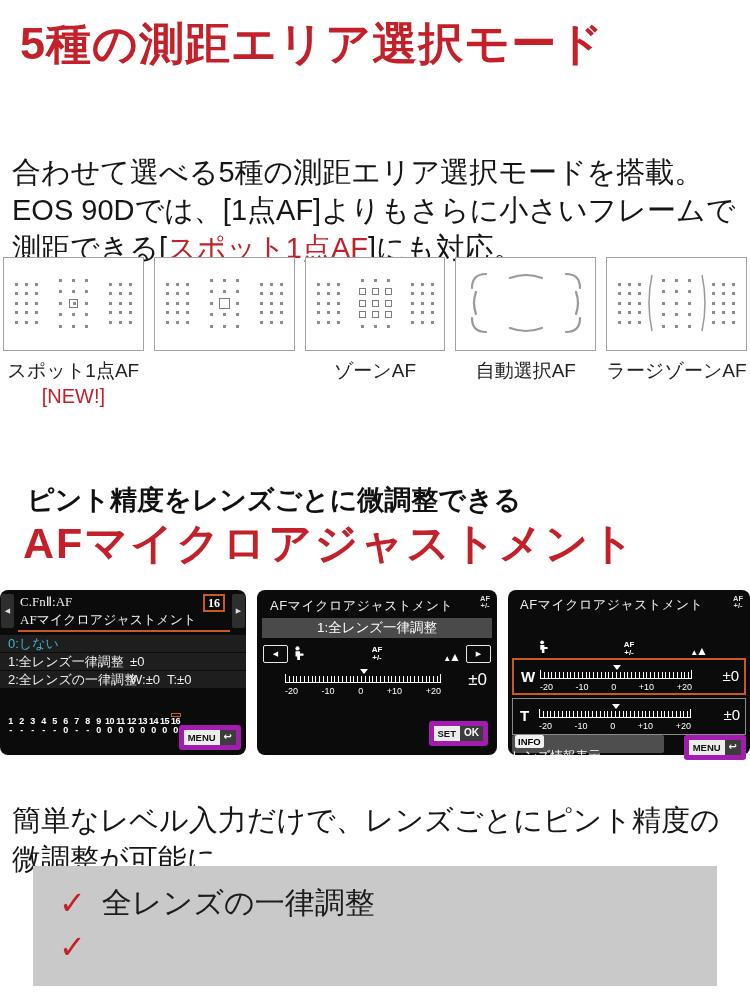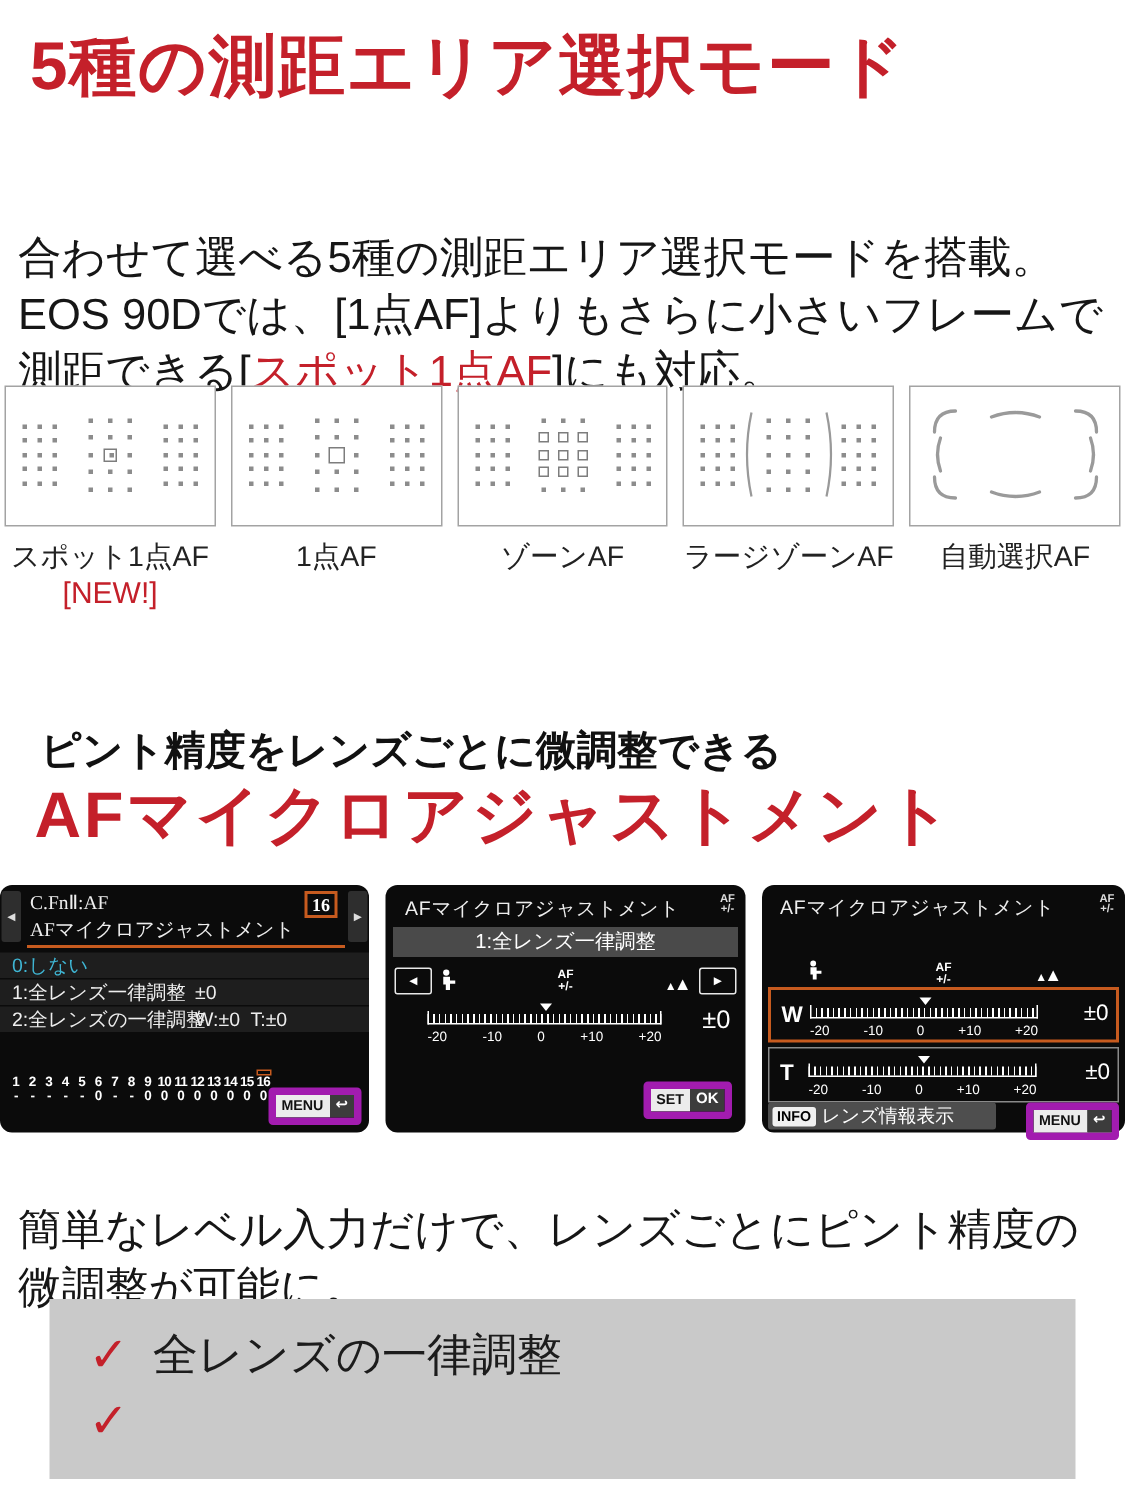--- a/index.html
+++ b/index.html
@@ -80,21 +80,21 @@
   .l3-lens{position:absolute;left:4px;right:4px;top:26px;height:20px;background:#595959;color:#fff;
            font-family:"DejaVu Sans Mono","Liberation Mono",monospace;font-size:11.5px;line-height:20px;padding-left:5px;box-sizing:border-box;white-space:nowrap;}
   .l3-icons{position:absolute;left:0;right:0;top:50px;height:16px;}
   .adj-box{position:absolute;left:4px;right:4px;height:37px;box-sizing:border-box;}
   .adj-box.w{top:68px;border:2px solid #c75b1f;}
   .adj-box.t{top:108px;border:1px solid #8a8a8a;}
   .adj-label{position:absolute;left:7px;top:8px;font-size:15px;font-weight:bold;color:#fff;}
   .adj-val{position:absolute;right:5px;top:7px;font-size:15px;color:#fff;}
   .l3-bottom{position:absolute;left:0;right:0;top:145px;height:18px;}
   .info-bar{position:absolute;left:4px;width:152px;height:18px;background:#4e4e4e;border-radius:2px;
-            display:flex;align-items:center;}
+            display:flex;align-items:flex-start;flex-direction:column;}
   .info-badge{background:#f0f0f0;color:#000;font-size:9.5px;font-weight:bold;border-radius:2px;padding:1px 3px;margin:0 4px 0 3px;line-height:11px;}
   .info-text{color:#fff;font-size:12.5px;white-space:nowrap;}
 
   
   .body2{position:absolute;left:12px;top:772px;width:732px;font-size:29px;line-height:39px;color:#161616;}
   .check-panel{position:absolute;left:33px;top:866px;width:684px;height:120px;background:#c9c9c9;box-sizing:border-box;padding-top:15px;}
   .check-row{display:flex;align-items:center;padding-left:26px;height:44px;}
   .check-glyph{color:#c4202a;font-size:32px;font-weight:bold;margin-right:16px;line-height:1;}
   .check-text{font-size:30px;color:#1c1c1c;white-space:nowrap;}
 </style>
@@ -205,21 +205,20 @@
           <div style="position: absolute; left: 68px; top: 32px; width: 3px; height: 3px; background: rgb(140, 140, 140);"></div>
           <div style="position: absolute; left: 64px; top: 39.5px; width: 11px; height: 11px; border: 1.5px solid rgb(125, 125, 125); box-sizing: border-box;"></div>
           <div style="position: absolute; left: 68px; top: 55px; width: 3px; height: 3px; background: rgb(140, 140, 140);"></div>
           <div style="position: absolute; left: 68px; top: 66.5px; width: 3px; height: 3px; background: rgb(140, 140, 140);"></div>
           <div style="position: absolute; left: 81px; top: 20.5px; width: 3px; height: 3px; background: rgb(140, 140, 140);"></div>
           <div style="position: absolute; left: 81px; top: 32px; width: 3px; height: 3px; background: rgb(140, 140, 140);"></div>
           <div style="position: absolute; left: 81px; top: 43.5px; width: 3px; height: 3px; background: rgb(140, 140, 140);"></div>
           <div style="position: absolute; left: 81px; top: 55px; width: 3px; height: 3px; background: rgb(140, 140, 140);"></div>
           <div style="position: absolute; left: 81px; top: 66.5px; width: 3px; height: 3px; background: rgb(140, 140, 140);"></div>
         </div>
-        <div class="af-label">1点AF</div>
       </div>
       <div class="af-cell">
         <div class="af-canvas">
           <div style="position: absolute; left: 11px; top: 24.5px; width: 3px; height: 3px; background: rgb(140, 140, 140);"></div>
           <div style="position: absolute; left: 11px; top: 34px; width: 3px; height: 3px; background: rgb(140, 140, 140);"></div>
           <div style="position: absolute; left: 11px; top: 43.5px; width: 3px; height: 3px; background: rgb(140, 140, 140);"></div>
           <div style="position: absolute; left: 11px; top: 53px; width: 3px; height: 3px; background: rgb(140, 140, 140);"></div>
           <div style="position: absolute; left: 11px; top: 62.5px; width: 3px; height: 3px; background: rgb(140, 140, 140);"></div>
           <div style="position: absolute; left: 21px; top: 24.5px; width: 3px; height: 3px; background: rgb(140, 140, 140);"></div>
           <div style="position: absolute; left: 21px; top: 34px; width: 3px; height: 3px; background: rgb(140, 140, 140);"></div>
@@ -256,20 +255,37 @@
           <div style="position: absolute; left: 66px; top: 41.5px; width: 7px; height: 7px; border: 1px solid rgb(125, 125, 125); box-sizing: border-box;"></div>
           <div style="position: absolute; left: 66px; top: 53px; width: 7px; height: 7px; border: 1px solid rgb(125, 125, 125); box-sizing: border-box;"></div>
           <div style="position: absolute; left: 68px; top: 66.5px; width: 3px; height: 3px; background: rgb(140, 140, 140);"></div>
           <div style="position: absolute; left: 81px; top: 20.5px; width: 3px; height: 3px; background: rgb(140, 140, 140);"></div>
           <div style="position: absolute; left: 79px; top: 30px; width: 7px; height: 7px; border: 1px solid rgb(125, 125, 125); box-sizing: border-box;"></div>
           <div style="position: absolute; left: 79px; top: 41.5px; width: 7px; height: 7px; border: 1px solid rgb(125, 125, 125); box-sizing: border-box;"></div>
           <div style="position: absolute; left: 79px; top: 53px; width: 7px; height: 7px; border: 1px solid rgb(125, 125, 125); box-sizing: border-box;"></div>
           <div style="position: absolute; left: 81px; top: 66.5px; width: 3px; height: 3px; background: rgb(140, 140, 140);"></div>
         </div>
         <div class="af-label">ゾーンAF</div>
+      </div>
+      <div class="af-cell">
+        <div class="af-canvas">
+          <svg style="position:absolute;left:9.5px;top:10px" width="120" height="70">
+            <g stroke="#9a9a9a" stroke-width="2.2" fill="none" stroke-linecap="round">
+              <path d="M6,20 Q6,6 20,6"></path>
+              <path d="M100,6 Q114,6 114,20"></path>
+              <path d="M6,50 Q6,64 20,64"></path>
+              <path d="M114,50 Q114,64 100,64"></path>
+              <path d="M44,10 Q60,4 76,10"></path>
+              <path d="M44,60 Q60,66 76,60"></path>
+              <path d="M10,24 Q6,35 10,46"></path>
+              <path d="M110,24 Q114,35 110,46"></path>
+            </g>
+          </svg>
+        </div>
+        <div class="af-label">自動選択AF</div>
       </div>
       <div class="af-cell">
         <div class="af-canvas">
           <div style="position: absolute; left: 11px; top: 24.5px; width: 3px; height: 3px; background: rgb(140, 140, 140);"></div>
           <div style="position: absolute; left: 11px; top: 34px; width: 3px; height: 3px; background: rgb(140, 140, 140);"></div>
           <div style="position: absolute; left: 11px; top: 43.5px; width: 3px; height: 3px; background: rgb(140, 140, 140);"></div>
           <div style="position: absolute; left: 11px; top: 53px; width: 3px; height: 3px; background: rgb(140, 140, 140);"></div>
           <div style="position: absolute; left: 11px; top: 62.5px; width: 3px; height: 3px; background: rgb(140, 140, 140);"></div>
           <div style="position: absolute; left: 21px; top: 24.5px; width: 3px; height: 3px; background: rgb(140, 140, 140);"></div>
           <div style="position: absolute; left: 21px; top: 34px; width: 3px; height: 3px; background: rgb(140, 140, 140);"></div>
@@ -313,37 +329,20 @@
           <div style="position: absolute; left: 81px; top: 66.5px; width: 3px; height: 3px; background: rgb(140, 140, 140);"></div>
           <svg style="position:absolute;left:37.5px;top:16px" width="8" height="58">
             <path d="M7 1 Q1 29 7 57" stroke="#999" stroke-width="1.5" fill="none"></path>
           </svg>
           <svg style="position:absolute;left:93.5px;top:16px" width="8" height="58">
             <path d="M1 1 Q7 29 1 57" stroke="#999" stroke-width="1.5" fill="none"></path>
           </svg>
         </div>
         <div class="af-label">ラージゾーンAF</div>
       </div>
-      <div class="af-cell">
-        <div class="af-canvas">
-          <svg style="position:absolute;left:9.5px;top:10px" width="120" height="70">
-            <g stroke="#9a9a9a" stroke-width="2.2" fill="none" stroke-linecap="round">
-              <path d="M6,20 Q6,6 20,6"></path>
-              <path d="M100,6 Q114,6 114,20"></path>
-              <path d="M6,50 Q6,64 20,64"></path>
-              <path d="M114,50 Q114,64 100,64"></path>
-              <path d="M44,10 Q60,4 76,10"></path>
-              <path d="M44,60 Q60,66 76,60"></path>
-              <path d="M10,24 Q6,35 10,46"></path>
-              <path d="M110,24 Q114,35 110,46"></path>
-            </g>
-          </svg>
-        </div>
-        <div class="af-label">自動選択AF</div>
-      </div>
     </div>
 
   <div class="h3">ピント精度をレンズごとに微調整できる</div>
   <div class="h2">AFマイクロアジャストメント</div>
 
   <div class="lcd lcd1">
     <div class="l1-head">
       <div class="nav-edge left">◀</div>
       <div class="l1-line1">C.FnⅡ:AF</div>
       <div class="l1-line2">AFマイクロアジャストメント</div>

